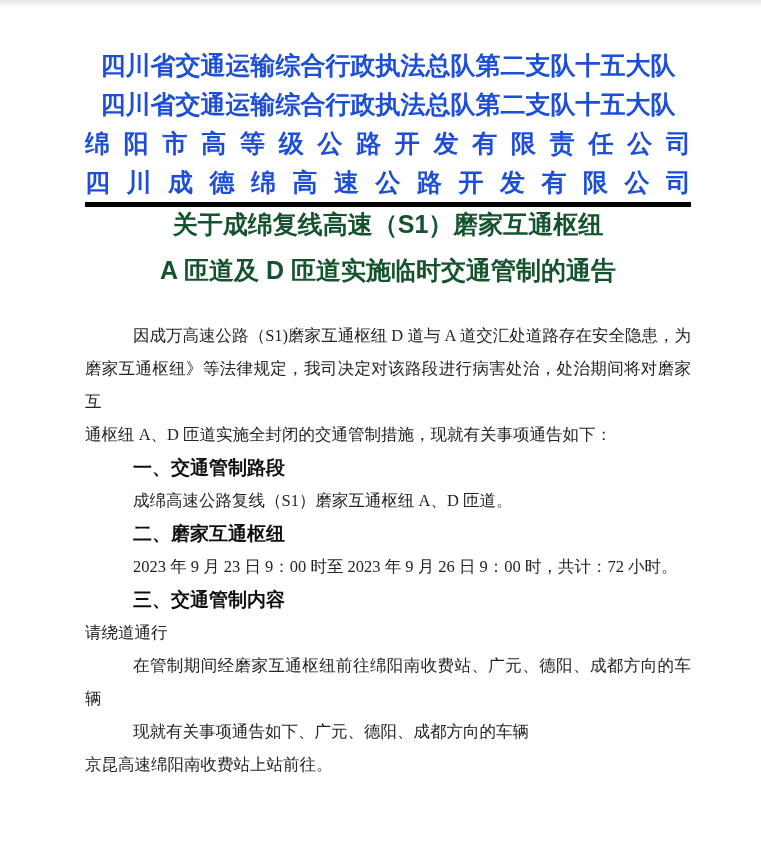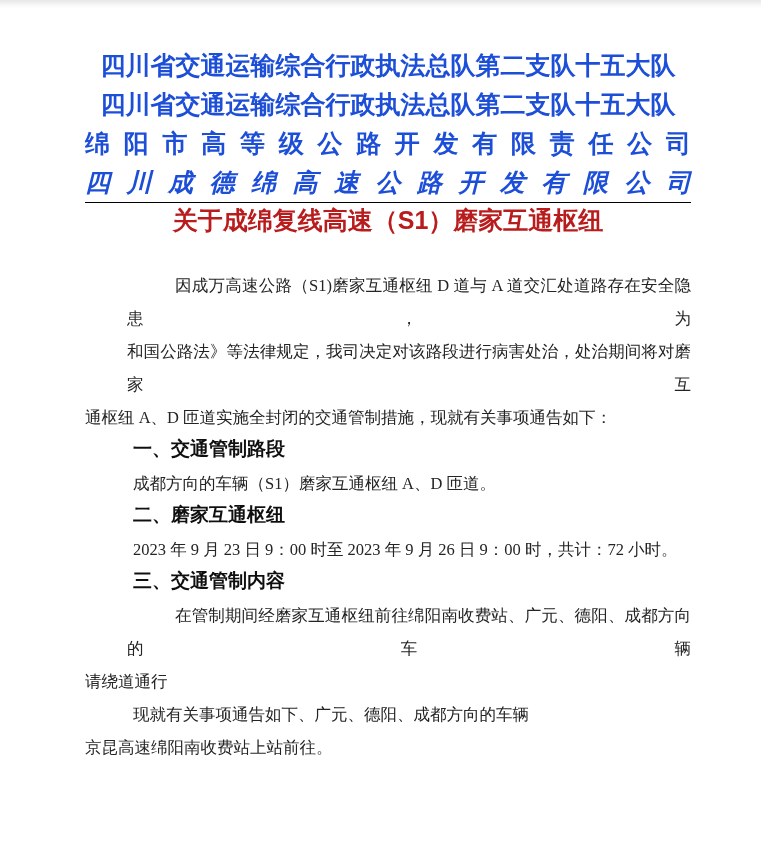--- a/index.html
+++ b/index.html
@@ -36,48 +36,46 @@
     text-align: center;
     white-space: nowrap;
   }
   .red-line.spread {
     white-space: normal;
     text-align: justify;
     text-align-last: justify;
     text-justify: inter-character;
   }
   .red-line.underlined {
-    border-bottom: 1px solid #000000;
-    font-style: italic;
+    border-bottom: 5px solid #000000;
   }
   
   .title-block { margin-top: -6px; }
   .title-line {
-    color: #b91c1c;
+    color: #14532d;
     font-family: "Liberation Sans", "DejaVu Sans", sans-serif;
     font-weight: bold;
     font-size: 25px;
     line-height: 46px;
     text-align: center;
   }
   
   .body-block { margin-top: 26px; }
   .bline {
     color: #242424;
     font-size: 16.5px;
     line-height: 33px;
   }
   .bline.j {
     text-align: justify;
     text-align-last: justify;
-    margin-left: 42px;
   }
   .ind { text-indent: 48px; }
   .heading {
-    font-family: Liberation Mono, monospace;
+    font-family: Liberation Serif, serif;
     font-weight: bold;
     font-size: 19px;
     line-height: 33px;
     color: #0f0f0f;
     text-indent: 48px;
   }
 </style>
 </head>
 <body>
 
@@ -88,44 +86,45 @@
 
     <div>
       <div class="red-line">四川省交通运输综合行政执法总队第二支队十五大队</div>
       <div class="red-line">四川省交通运输综合行政执法总队第二支队十五大队</div>
       <div class="red-line spread">绵阳市高等级公路开发有限责任公司</div>
       <div class="red-line spread underlined">四川成德绵高速公路开发有限公司</div>
     </div>
 
     <div class="title-block">
       <div class="title-line">关于成绵复线高速（S1）磨家互通枢纽</div>
+      <div class="title-line">A 匝道及 D 匝道实施临时交通管制的通告</div>
     </div>
 
     <div class="body-block">
 
       <div>
         <div class="bline j ind">因成万高速公路（S1)磨家互通枢纽 D 道与 A 道交汇处道路存在安全隐患，为</div>
-        <div class="bline j">和国公路法》等法律规定，我司决定对该路段进行病害处治，处治期间将对磨家互</div>
+        <div class="bline j">磨家互通枢纽》等法律规定，我司决定对该路段进行病害处治，处治期间将对磨家互</div>
         <div class="bline">通枢纽 A、D 匝道实施全封闭的交通管制措施，现就有关事项通告如下：</div>
       </div>
 
       <div>
         <div class="heading">一、交通管制路段</div>
-        <div class="bline ind">成都方向的车辆（S1）磨家互通枢纽 A、D 匝道。</div>
+        <div class="bline ind">成绵高速公路复线（S1）磨家互通枢纽 A、D 匝道。</div>
       </div>
 
       <div>
         <div class="heading">二、磨家互通枢纽</div>
         <div class="bline ind">2023 年 9 月 23 日 9：00 时至 2023 年 9 月 26 日 9：00 时，共计：72 小时。</div>
       </div>
 
       <div>
         <div class="heading">三、交通管制内容</div>
+        <div class="bline">请绕道通行</div>
         <div class="bline j ind">在管制期间经磨家互通枢纽前往绵阳南收费站、广元、德阳、成都方向的车辆</div>
-        <div class="bline">请绕道通行</div>
       </div>
 
       <div>
         <div class="bline ind">现就有关事项通告如下、广元、德阳、成都方向的车辆</div>
         <div class="bline">京昆高速绵阳南收费站上站前往。</div>
       </div>
 
     </div>
   </div>
 </div>

